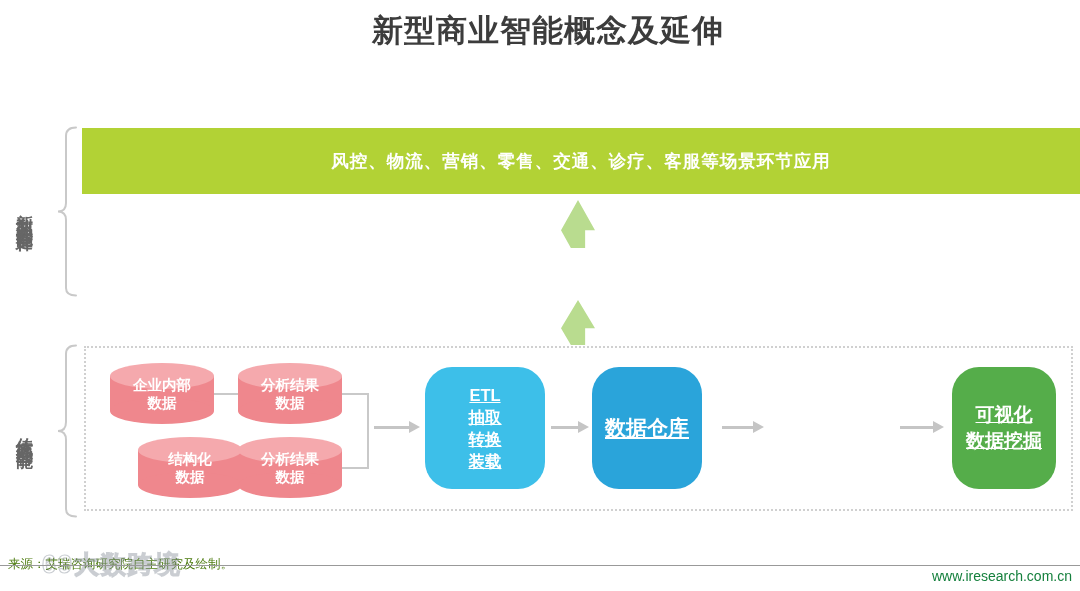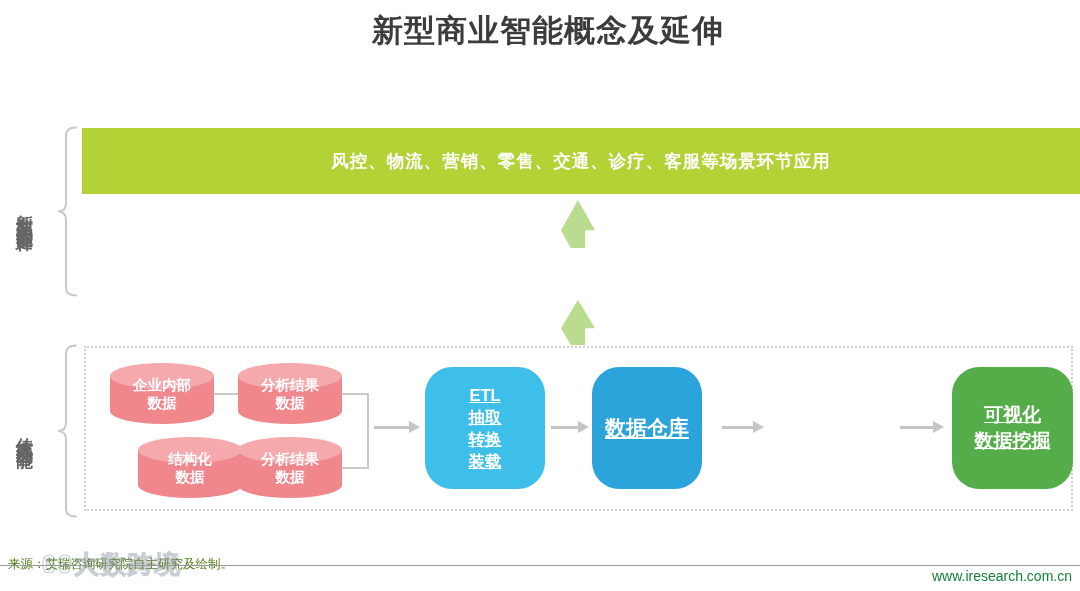--- a/index.html
+++ b/index.html
@@ -71,21 +71,21 @@
   .harrow.fa2{left:722px;width:32px;}
   .harrow.fa3{left:900px;width:34px;}
   
   .fbox{
     top:367px;height:122px;border-radius:27px;display:flex;flex-direction:column;
     align-items:center;justify-content:center;color:#fff;font-weight:bold;text-align:center;text-decoration:underline;
   }
   .fbox.etl{left:425px;width:120px;background:var(--etl-box,#3dbfe9);font-size:16.5px;line-height:22px;}
   .fbox.wh{left:592px;width:110px;background:var(--warehouse-box,#2aa4da);font-size:21px;text-align:center;}
   .fbox.olap{left:772px;width:121px;background:var(--olap-box,#2191cd);font-size:20px;line-height:27px;}
-  .fbox.result{left:952px;width:121px;background:var(--result-box,#55ad4a);font-size:19px;line-height:26px;}
+  .fbox.result{left:952px;width:104px;background:var(--result-box,#55ad4a);font-size:19px;line-height:26px;}
   
   .source-note{left:8px;top:556px;font-size:12.5px;color:#4d7c0f;}
   .footer-divider{left:0;top:565px;width:1080px;height:1px;background:#999;}
   .copyright-text{left:8px;top:570px;font-size:13px;color:#595959;margin-top:36px;}
   .website-text{right:8px;top:568px;font-size:14px;color:#15803d;}
   .watermark{
     left:2px;top:548px;font-size:25px;font-weight:bold;letter-spacing:2px;
     color:transparent;-webkit-text-stroke:1.2px rgba(125,135,145,0.55);
     filter:blur(0.5px);opacity:0.75;white-space:nowrap;margin-left:40px;
   }

